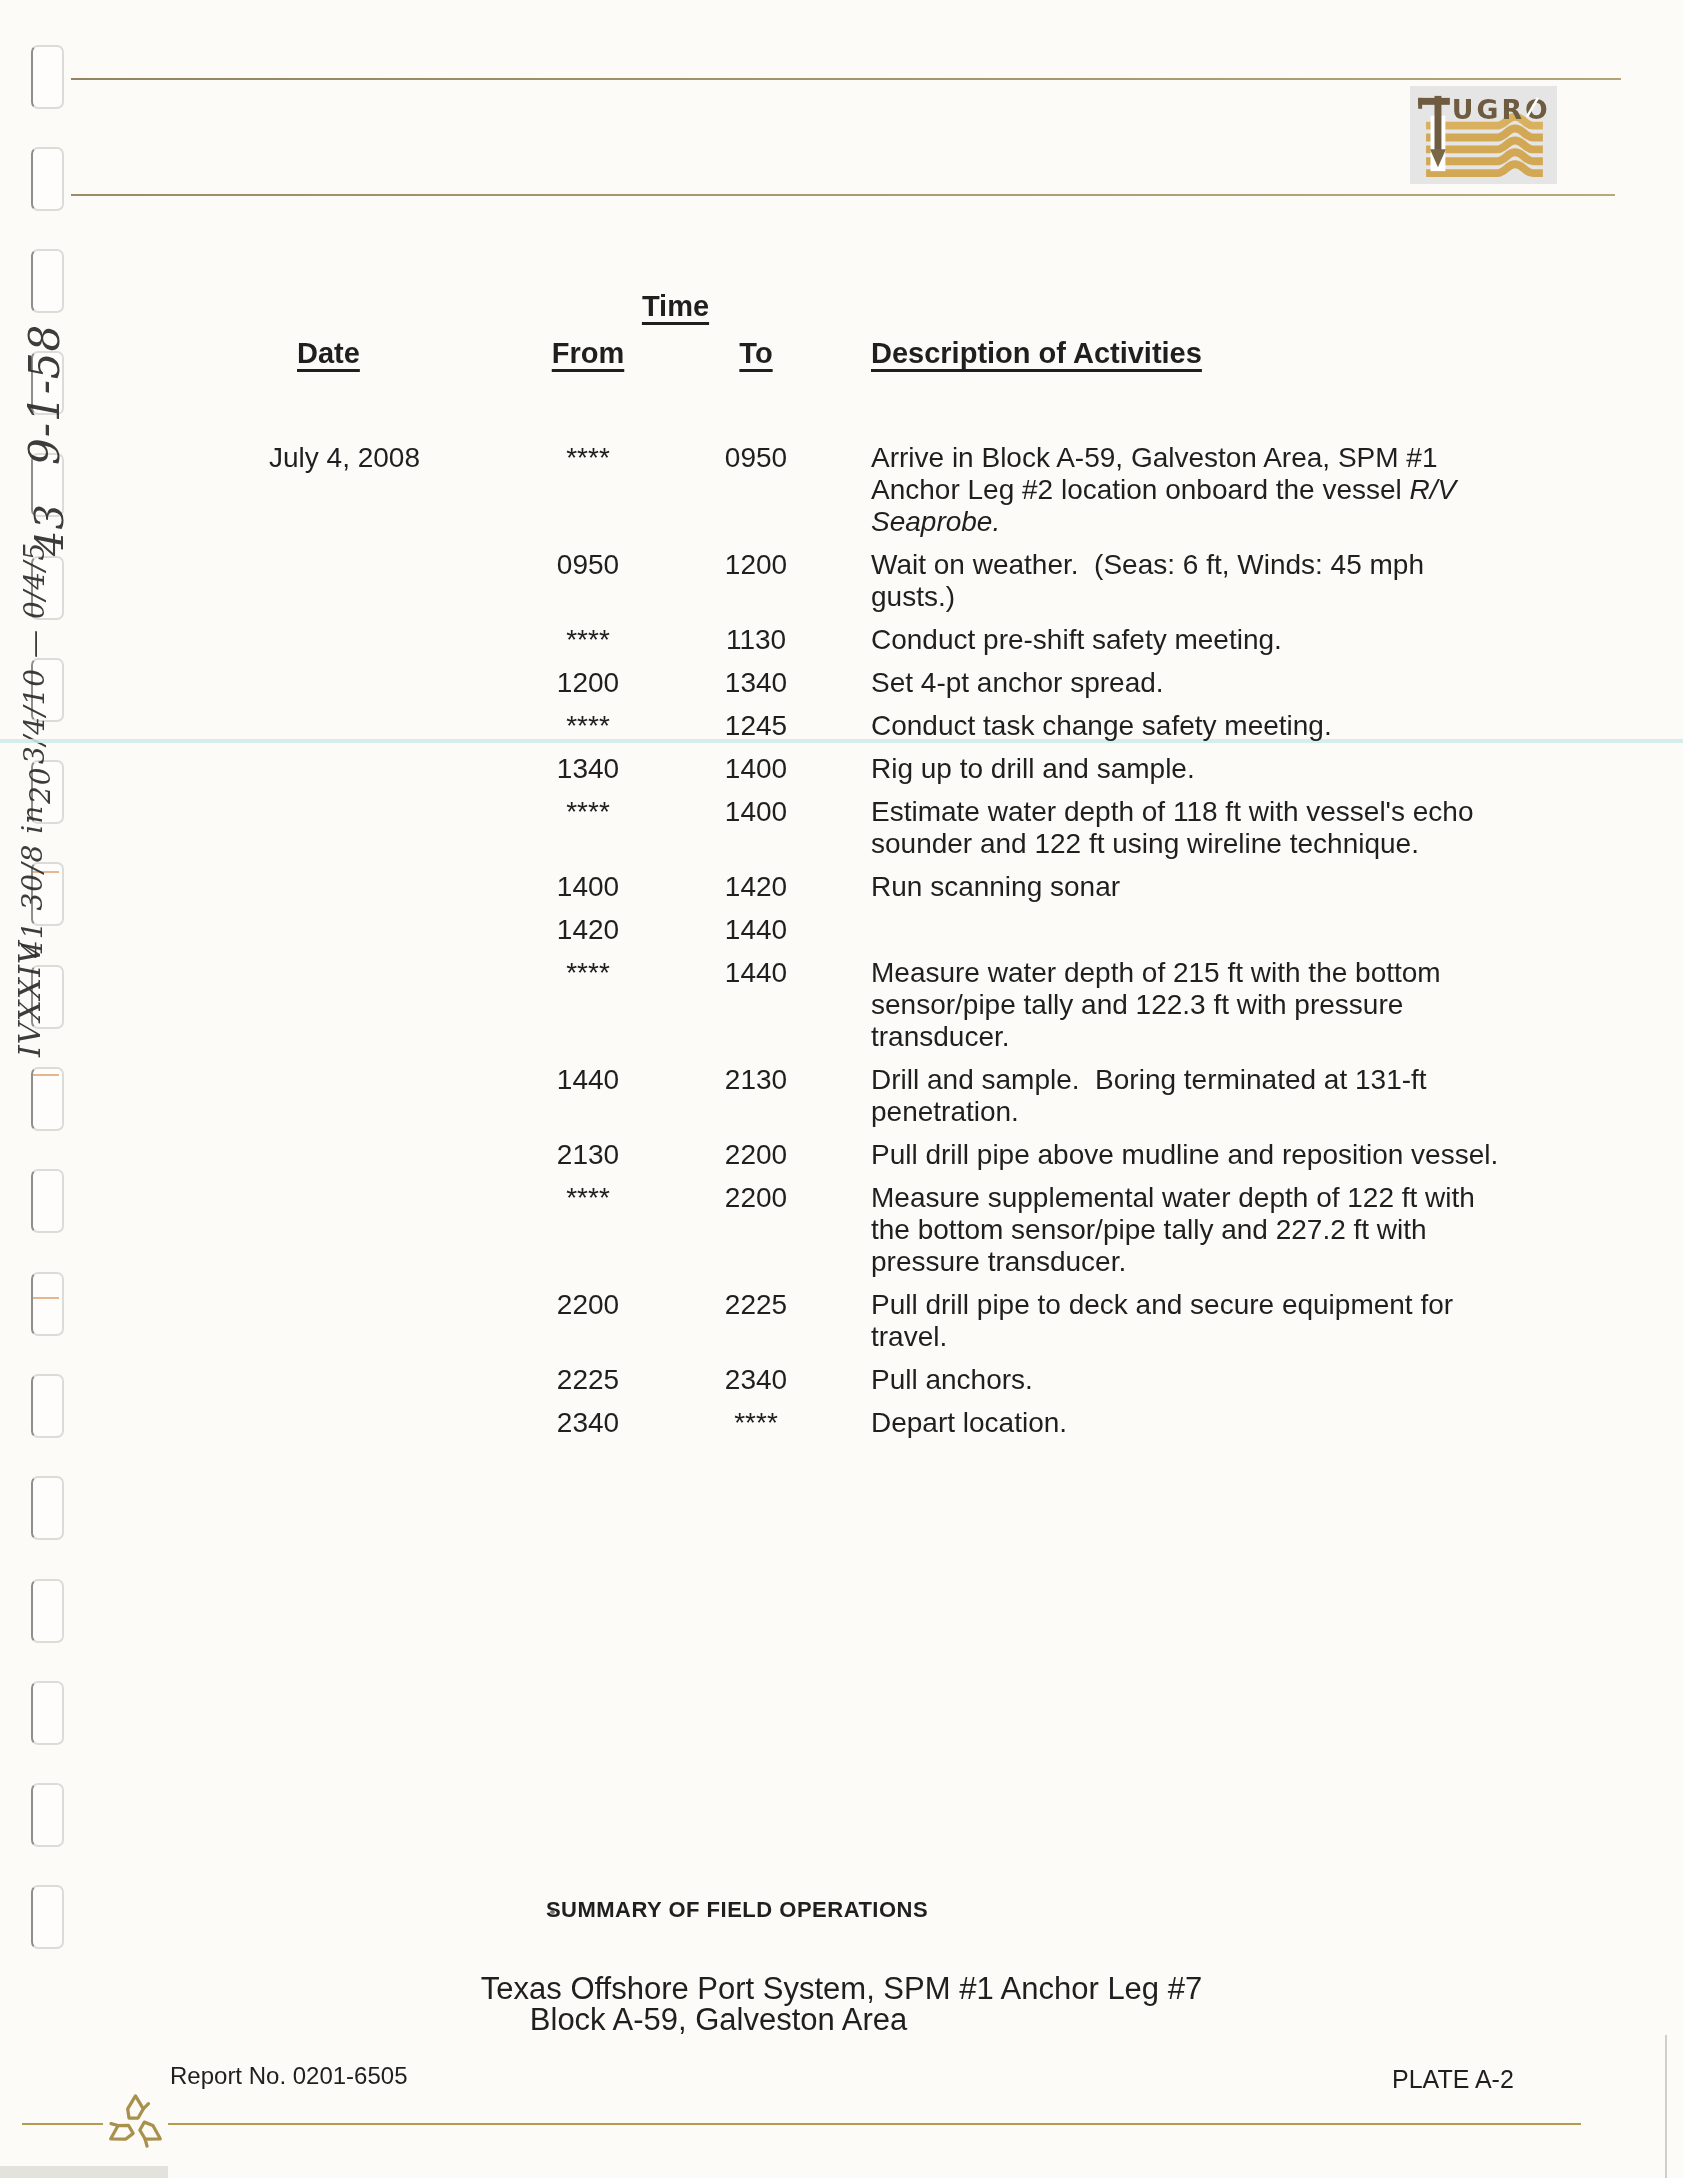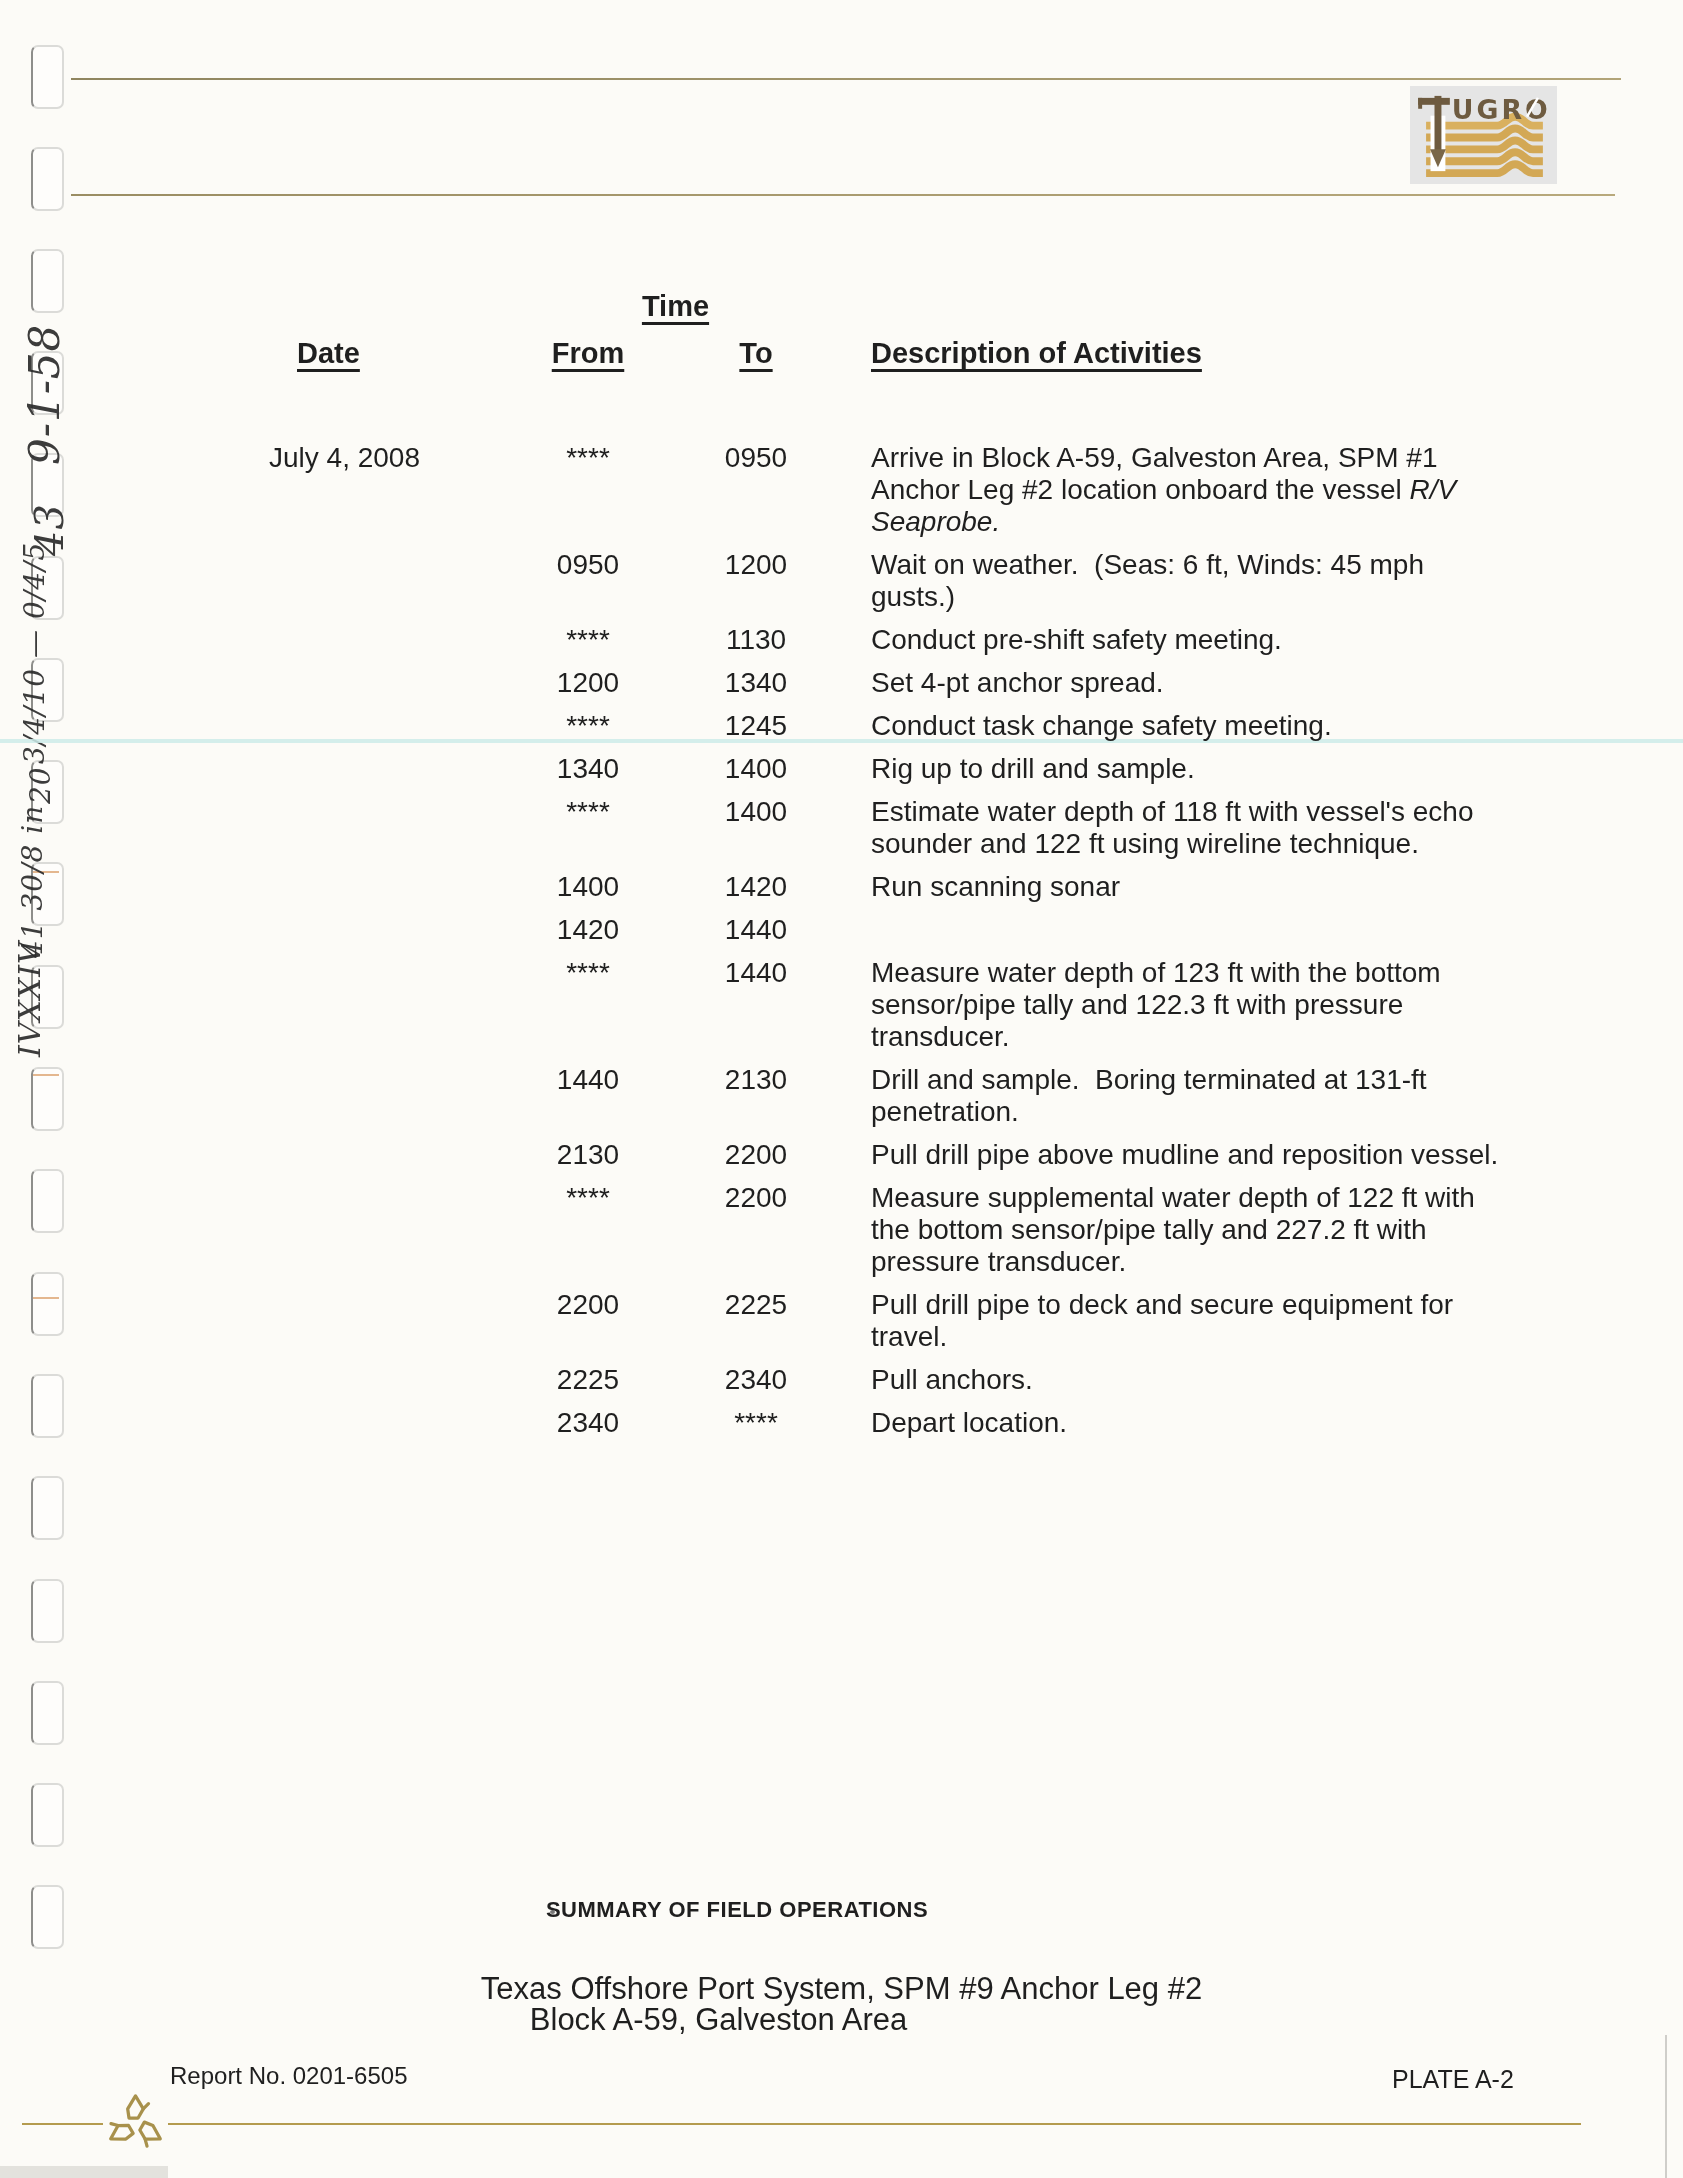--- a/index.html
+++ b/index.html
@@ -198,21 +198,21 @@
         </div>
         <div class="row">
           <div class="cell c-date"></div>
           <div class="cell c-from">1420</div>
           <div class="cell c-to">1440</div>
         </div>
         <div class="row">
           <div class="cell c-date"></div>
           <div class="cell c-from">****</div>
           <div class="cell c-to">1440</div>
-          <div class="cell c-desc"><span>Measure water depth of 123 ft with the bottom
+          <div class="cell c-desc"><span>Measure water depth of 215 ft with the bottom
 sensor/pipe tally and 122.3 ft with pressure
 transducer.</span></div>
         </div>
         <div class="row">
           <div class="cell c-date"></div>
           <div class="cell c-from">1440</div>
           <div class="cell c-to">2130</div>
           <div class="cell c-desc"><span>Drill and sample.  Boring terminated at 131-ft
 penetration.</span></div>
         </div>
@@ -247,21 +247,21 @@
           <div class="cell c-date"></div>
           <div class="cell c-from">2340</div>
           <div class="cell c-to">****</div>
           <div class="cell c-desc"><span>Depart location.</span></div>
         </div>
       </div>
   </div>
 
   <div class="pre-dot"></div>
   <div class="sum-title">SUMMARY OF FIELD OPERATIONS</div>
-  <div class="sub1">Texas Offshore Port System, SPM #9 Anchor Leg #2</div>
+  <div class="sub1">Texas Offshore Port System, SPM #1 Anchor Leg #7</div>
   <div class="sub2">Block A-59, Galveston Area</div>
 
   <div class="report-no">Report No. 0201-6505</div>
   <div class="plate">PLATE A-2</div>
   <div class="rule rule-bottom"></div>
 
   <div class="recycle">
     <svg width="65" height="71" viewBox="0 0 100 108">
       <rect x="0" y="0" width="100" height="108" fill="#fcfbf7"></rect>
       <g stroke="#a8914c" stroke-width="5" fill="none" stroke-linejoin="round" stroke-linecap="round">

